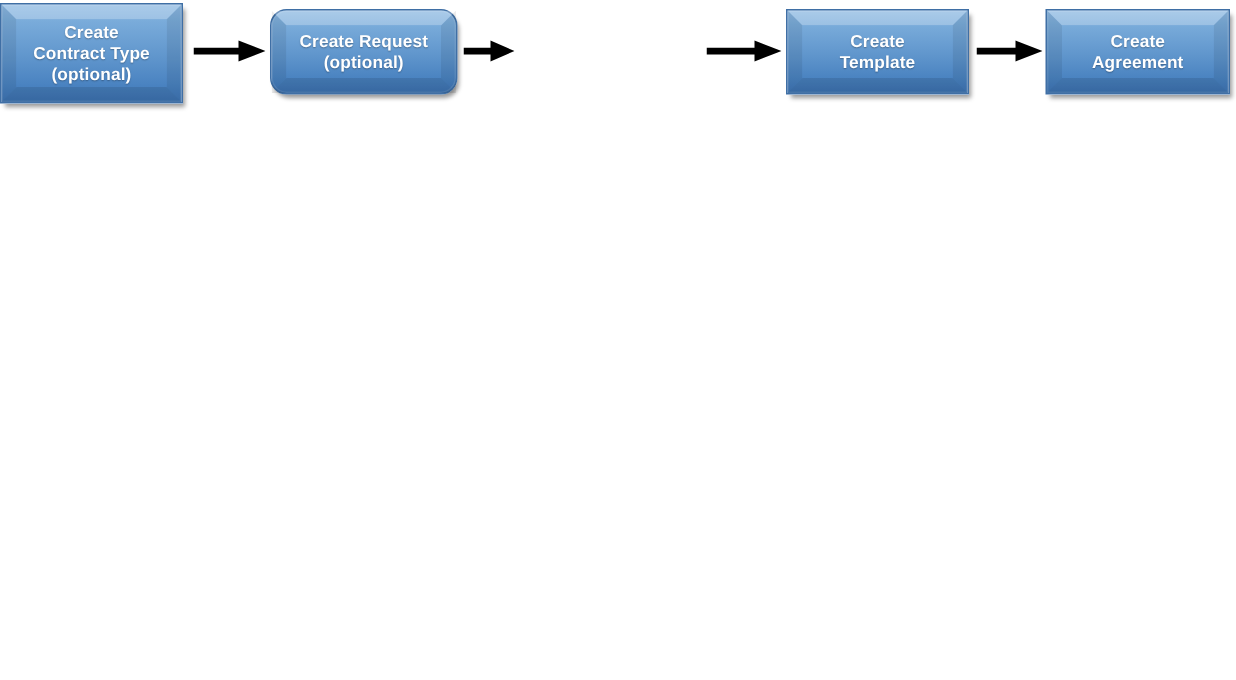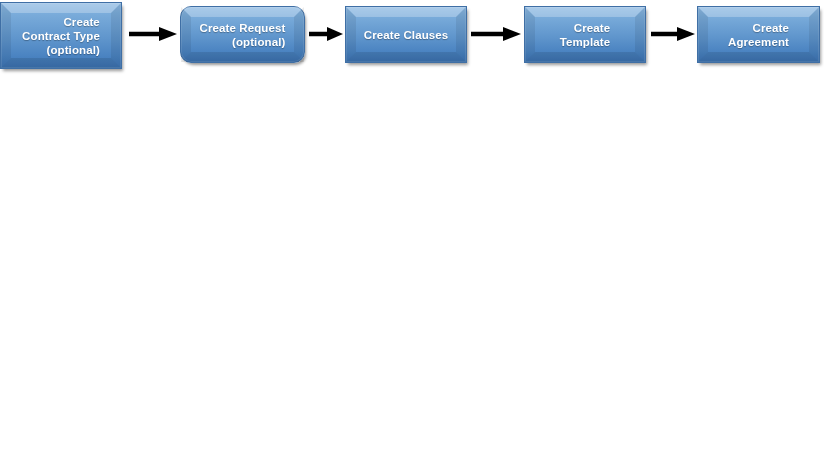--- a/index.html
+++ b/index.html
@@ -23,21 +23,21 @@
     height: 453px;
   }
 
   
   .node {
     position: absolute;
     box-sizing: border-box;
     display: flex;
     align-items: center;
     justify-content: center;
-    text-align: right;
+    text-align: center;
     color: #ffffff;
     font-weight: bold;
     font-size: 11.5px;
     line-height: 14px;
     letter-spacing: 0.1px;
     text-shadow: 0 1px 1px rgba(0,0,0,0.30);
     border: 1px solid #3f6fa5;
     background:
       
       linear-gradient(to bottom right, rgba(255,255,255,0.00) 0, rgba(255,255,255,0.00) 100%),
@@ -129,29 +129,20 @@
 (optional)</div>
   </div>
 
   <div class="arrow" style="left:309px; top:26px; width:34px;">
     <svg viewBox="0 0 34 16" preserveAspectRatio="none" aria-hidden="true">
       <line x1="0" y1="8" x2="22" y2="8" stroke="#000000" stroke-width="4.5"></line>
       <polygon points="18,1 34,8 18,15" fill="#000000"></polygon>
     </svg>
   </div>
 
-  <div class="node" style="left:345px; top:6px; width:122px; height:57px;">
-    <div class="bevel">
-      <span class="b-top"></span>
-        <span class="b-bottom"></span>
-      <span class="b-left"></span>
-        <span class="b-right"></span>
-    </div>
-    <div class="node-label">Create Clauses</div>
-  </div>
 
   <div class="arrow" style="left:471px; top:26px; width:50px;">
     <svg viewBox="0 0 50 16" preserveAspectRatio="none" aria-hidden="true">
       <line x1="0" y1="8" x2="36" y2="8" stroke="#000000" stroke-width="4.5"></line>
       <polygon points="32,1 50,8 32,15" fill="#000000"></polygon>
     </svg>
   </div>
 
   <div class="node" style="left:524px; top:6px; width:122px; height:57px;">
     <div class="bevel">

